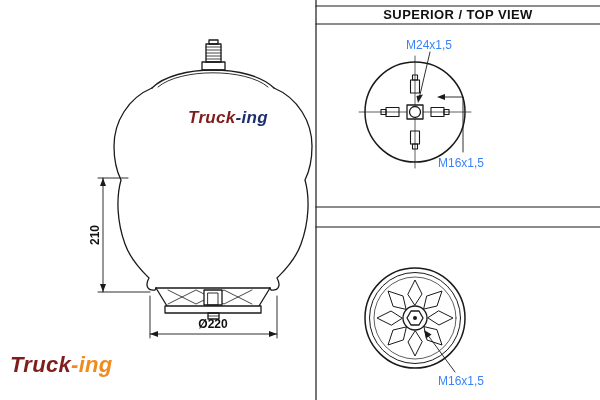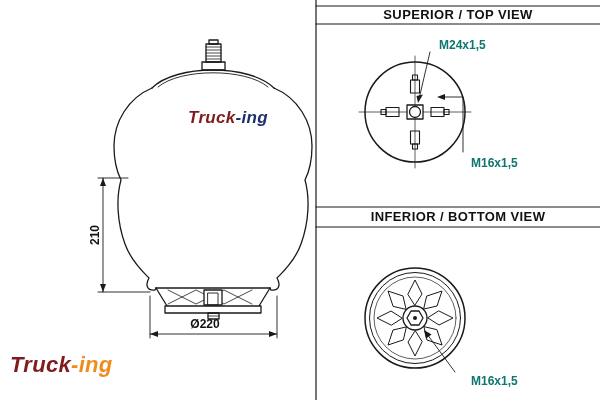--- a/index.html
+++ b/index.html
@@ -5,21 +5,21 @@
   html,body{margin:0;padding:0;background:#fff;}
   .canvas{
     position:relative;width:600px;height:400px;background:#ffffff;
     font-family:"Liberation Sans",sans-serif;overflow:hidden;color:#111;
   }
   svg{position:absolute;left:0;top:0;}
   .title{
     position:absolute;left:316px;width:284px;height:18px;line-height:18px;
     text-align:center;font-weight:bold;font-size:13px;letter-spacing:.4px;color:#111;
   }
-  .thread-label{position:absolute;font-weight:bold;font-size:12px;color:#0f766e;white-space:nowrap;margin-left:33px;}
+  .thread-label{position:absolute;font-weight:normal;font-size:12px;color:#3b82f6;white-space:nowrap;}
   .dim-label{position:absolute;font-weight:bold;font-size:12px;color:#111;text-align:center;}
   .rot90{transform:rotate(-90deg);transform-origin:center center;}
   .brand{position:absolute;font-style:italic;font-weight:bold;white-space:nowrap;}
   .brand .truck{color:#7f1d1d;}
   .brand .ing-orange{color:#f08c1e;}
   .brand .ing-navy{color:#1b2f6e;}
   .body-logo{font-size:17px;letter-spacing:.3px;}
   .footer-logo{font-size:22px;letter-spacing:.3px;}
 </style>
 </head>
@@ -138,31 +138,30 @@
         <g stroke-width="0.9">
           <path d="M427,334 L455,372"></path>
           <polygon points="424,330 431.6,334.4 425.9,338.5" fill="#1a1a1a" stroke="none"></polygon>
         </g>
       </g>
     </g>
   </svg>
 
   <div class="title" style="top:6px;">SUPERIOR / TOP VIEW</div>
 
-  <div class="title" style="top:208px;">INFERIOR / BOTTOM VIEW</div>
 
   <div class="thread-label" style="left:406px;top:38px;">M24x1,5</div>
 
   <div class="thread-label" style="left:438px;top:156px;">M16x1,5</div>
 
   <div class="thread-label" style="left:438px;top:374px;">M16x1,5</div>
 
   <div class="dim-label rot90" style="left:80px;top:228px;width:30px;height:14px;line-height:14px;">210</div>
 
-  <div class="dim-label" style="left:175px;top:317px;width:60px;">Ø220</div>
+  <div class="dim-label" style="left:183px;top:317px;width:60px;">Ø220</div>
 
   <div class="brand body-logo" style="left:188px;top:108px;">
     <span class="truck">Truck</span><span class="ing-navy">-ing</span>
   </div>
 
   <div class="brand footer-logo" style="left:10px;top:352px;">
     <span class="truck">Truck</span><span class="ing-orange">-ing</span>
   </div>
 
 </div>

